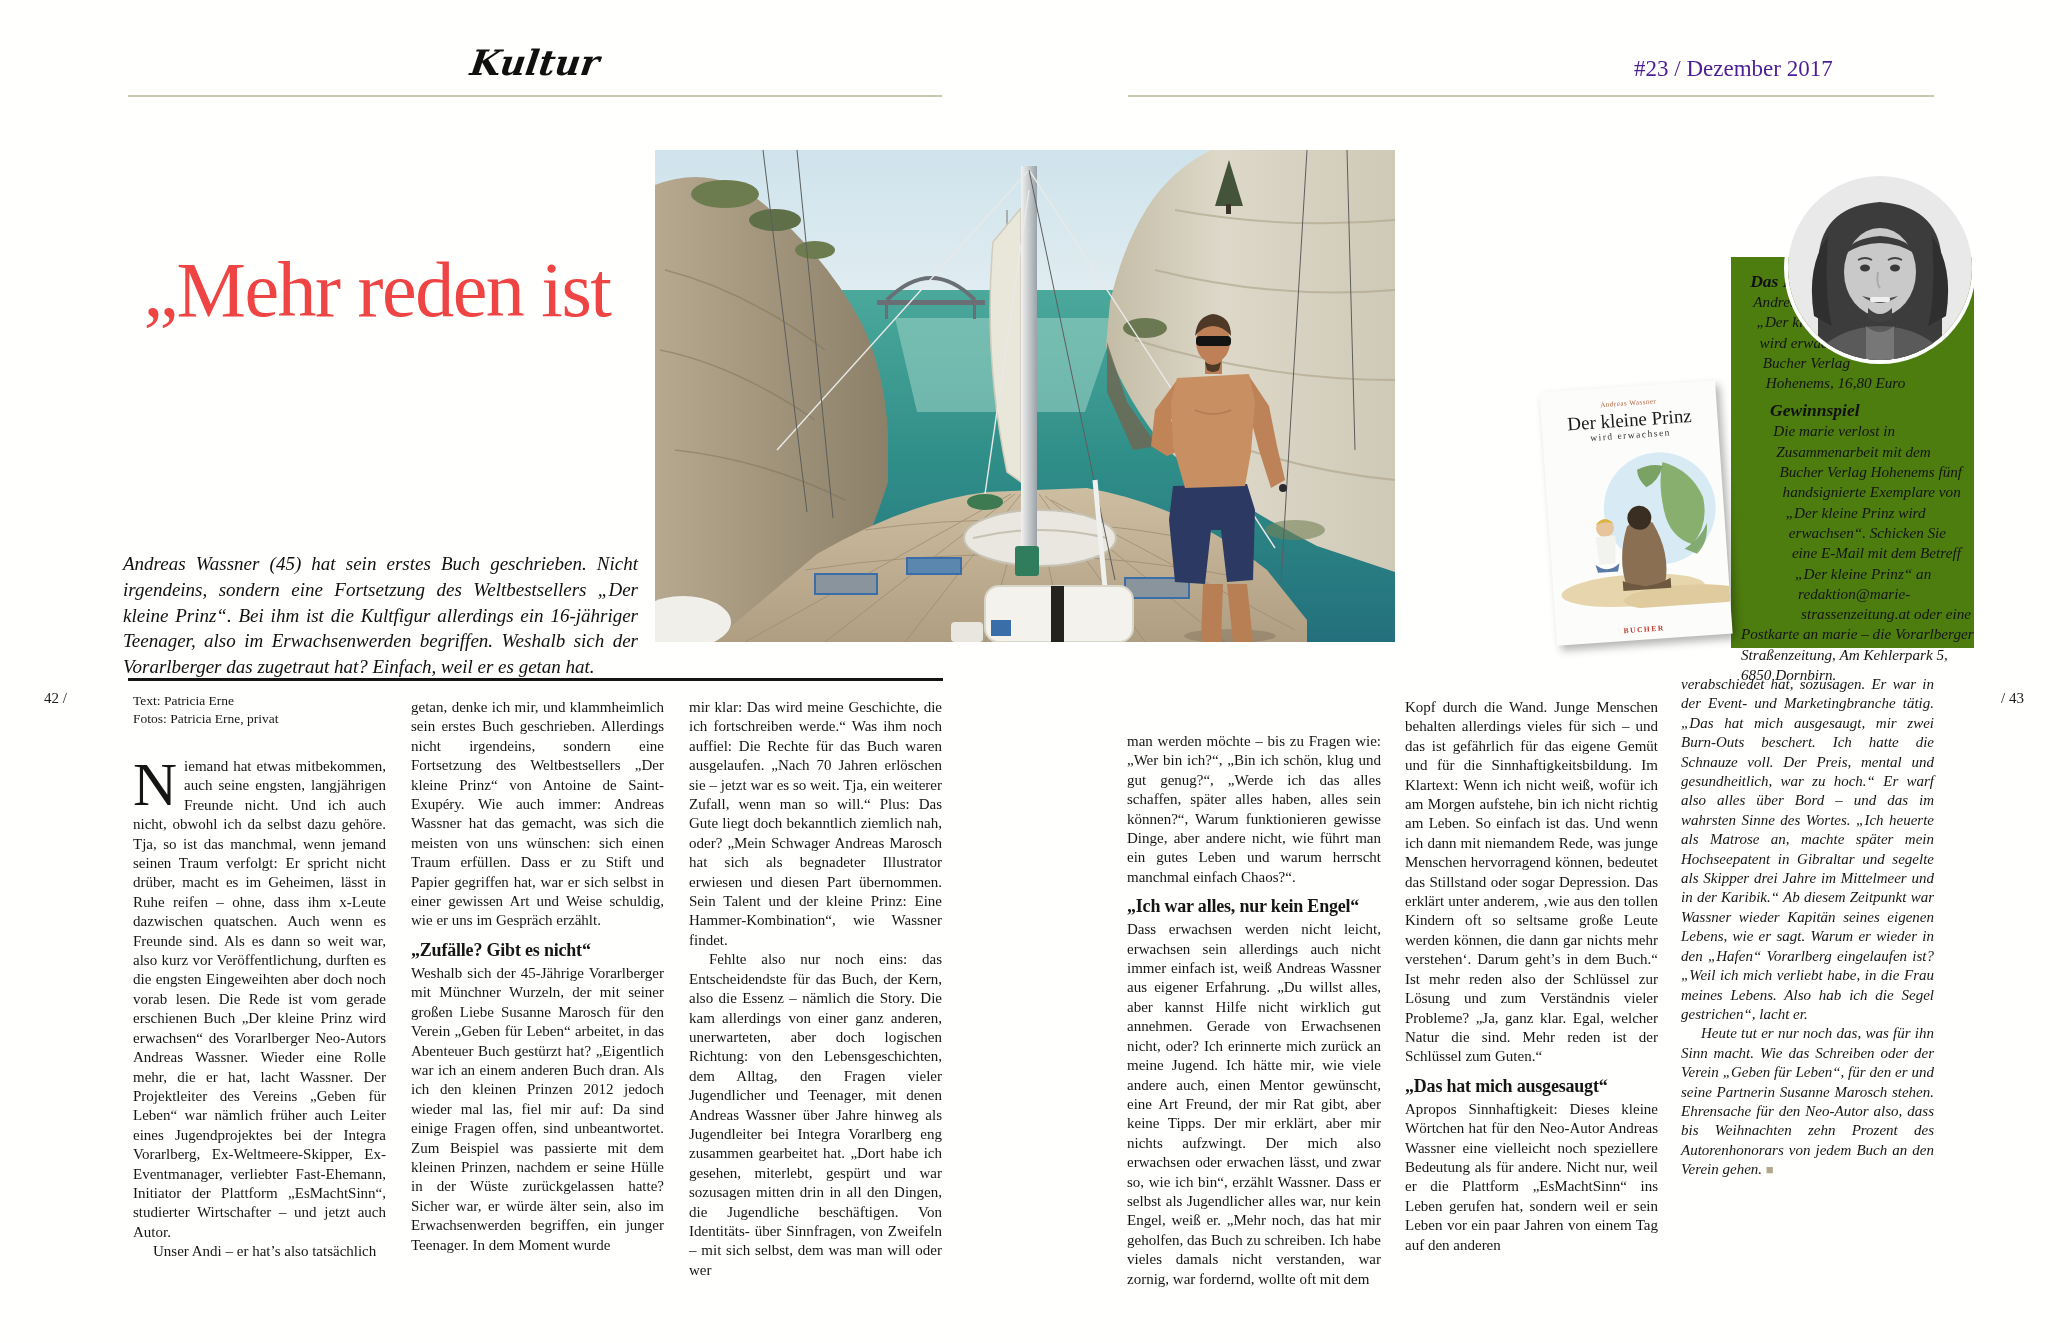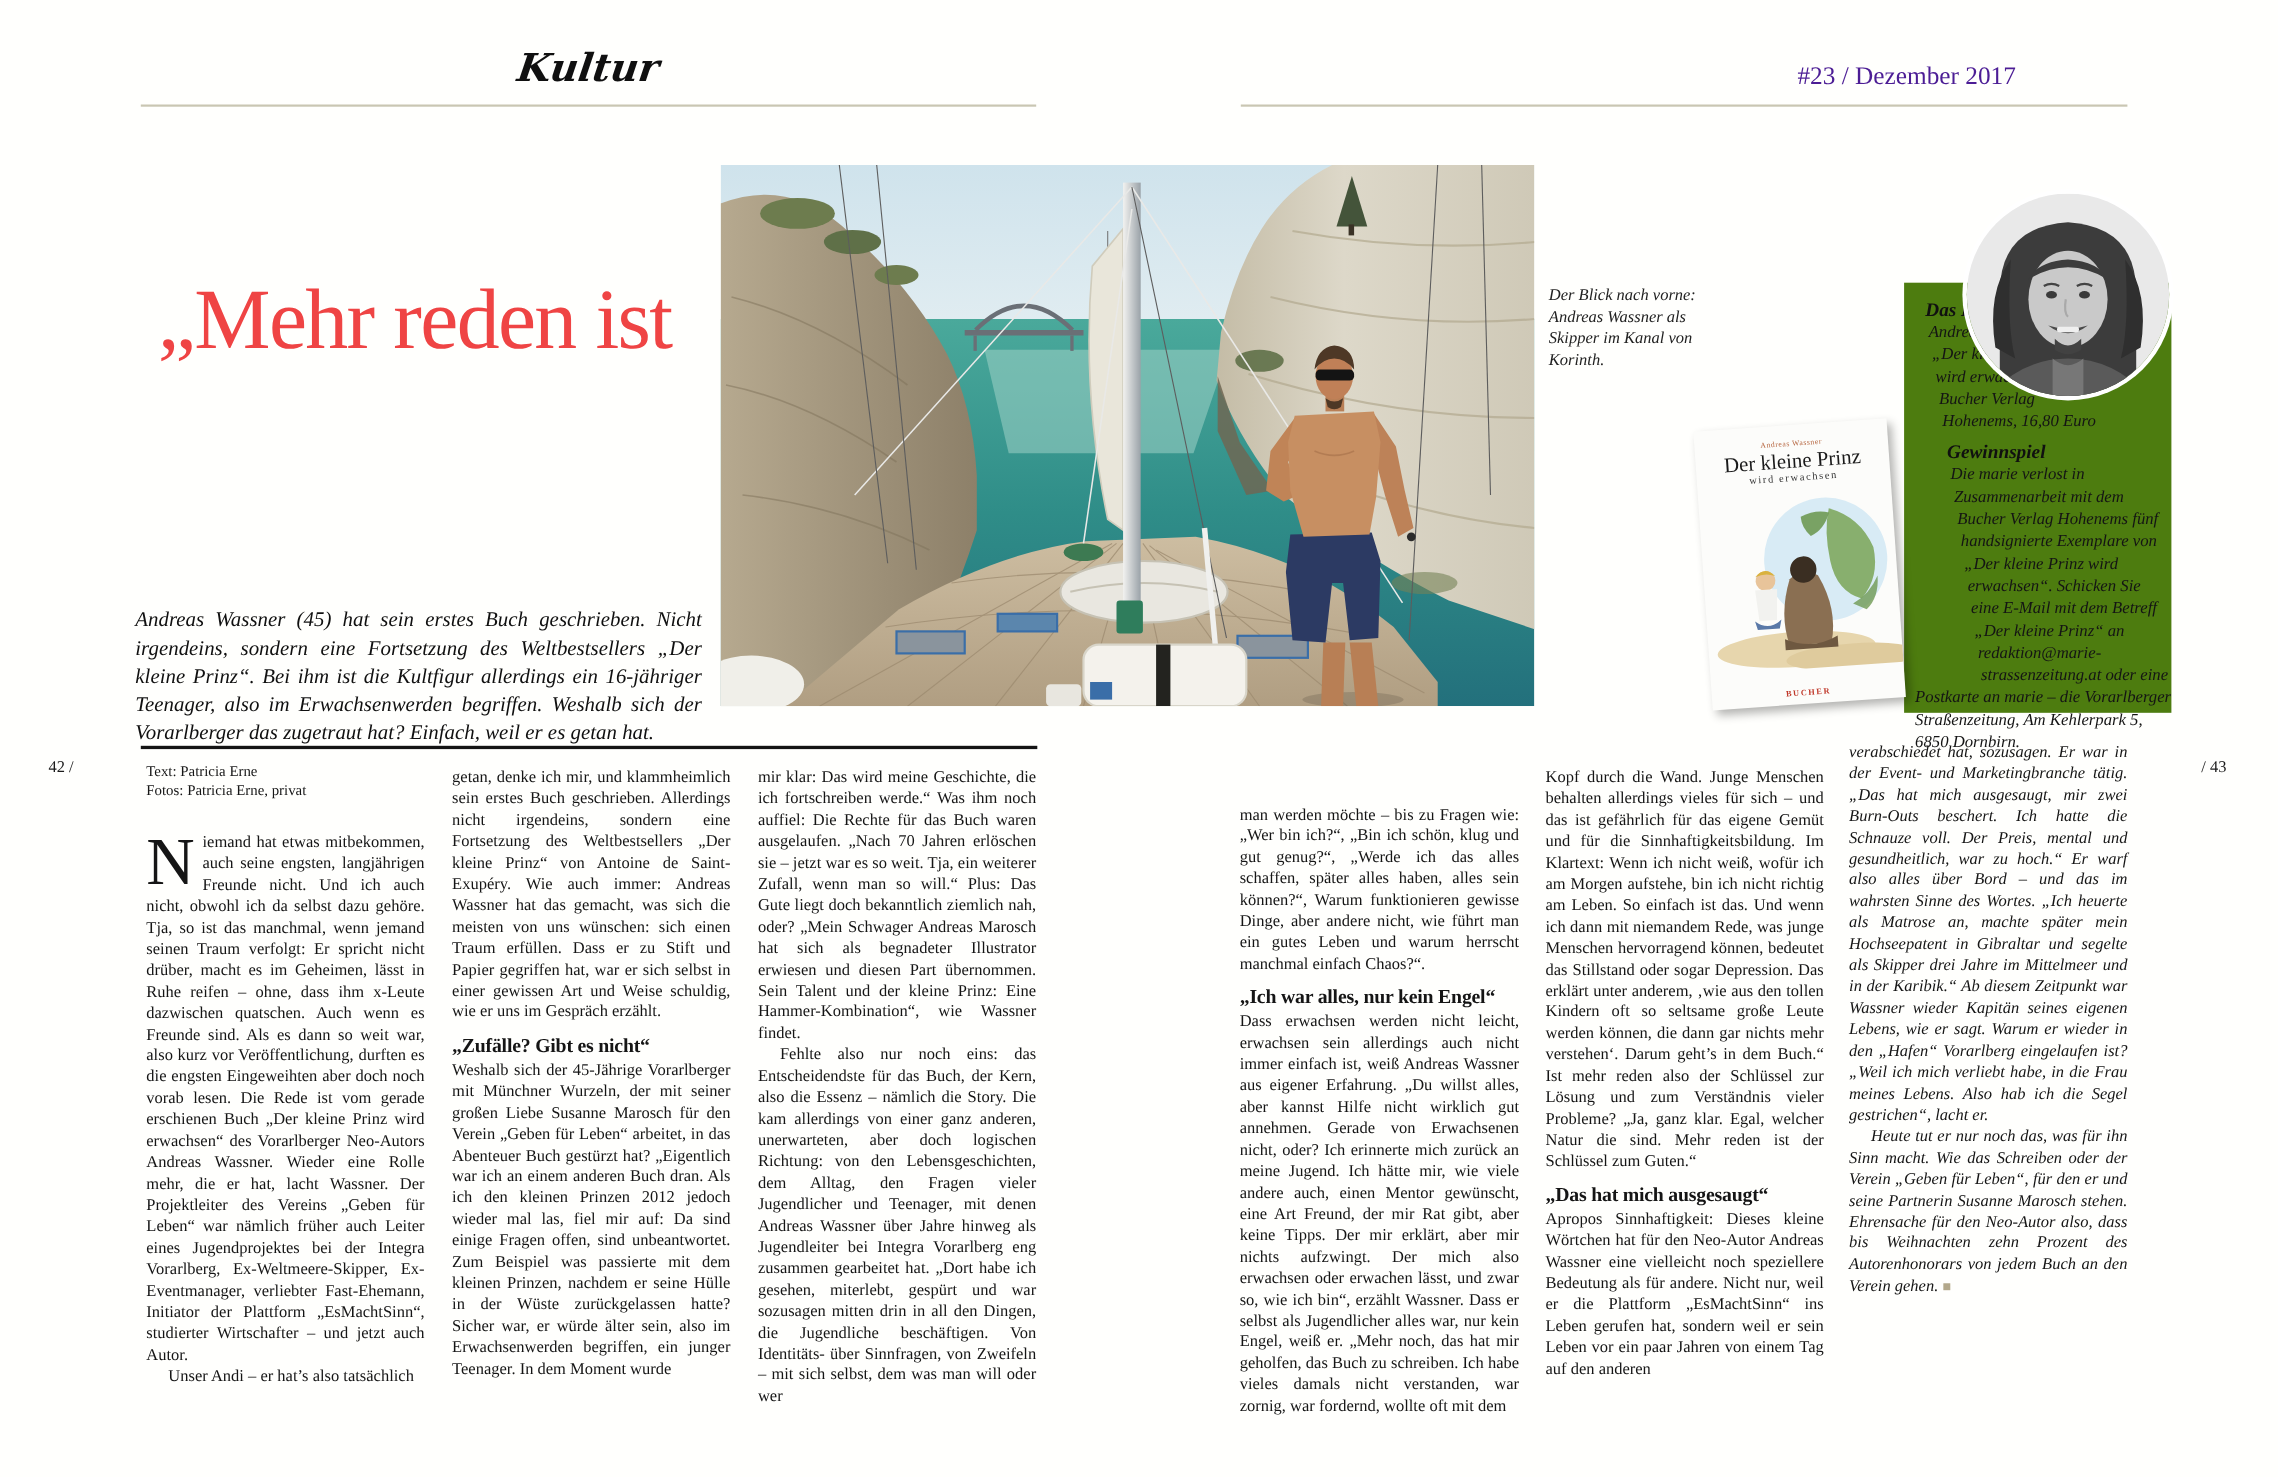--- a/index.html
+++ b/index.html
@@ -204,21 +204,20 @@
         <path d="M550,212 Q558,218 566,212 L564,220 Q558,224 552,220 Z" fill="#4e3826"></path>
         <circle cx="628" cy="338" r="4" fill="#2b2b2b"></circle>
       </g>
 
       <rect x="330" y="436" width="148" height="56" rx="14" fill="#f4f2ec" stroke="#d8d5c9" stroke-width="2"></rect>
       <rect x="396" y="436" width="13" height="56" fill="#23231f"></rect>
       <rect x="336" y="470" width="20" height="16" fill="#3a6ea8"></rect>
       <rect x="296" y="472" width="32" height="20" rx="4" fill="#e8e6df"></rect>
     </svg>
   </div>
-  <div class="abs photo-caption">Der Blick nach vorne: Andreas Wassner als Skipper im Kanal von Korinth.</div>
 
   <div class="abs portrait">
     <svg width="184" height="184" viewBox="0 0 184 184">
       <rect width="184" height="184" fill="#e9e9e9"></rect>
       <path d="M30,200 L30,90 Q30,30 92,26 Q154,30 154,90 L154,200 Z" fill="#3c3c3c"></path>
       <path d="M26,140 Q18,90 40,60 Q36,120 44,150 Z" fill="#2f2f2f"></path>
       <path d="M158,140 Q166,90 144,60 Q148,120 140,150 Z" fill="#2f2f2f"></path>
       <ellipse cx="92" cy="96" rx="36" ry="44" fill="#c9c9c9"></ellipse>
       <path d="M56,78 Q92,56 128,78 Q120,62 92,60 Q64,62 56,78 Z" fill="#3c3c3c"></path>
       <ellipse cx="77" cy="92" rx="5" ry="3.4" fill="#3a3a3a"></ellipse>

